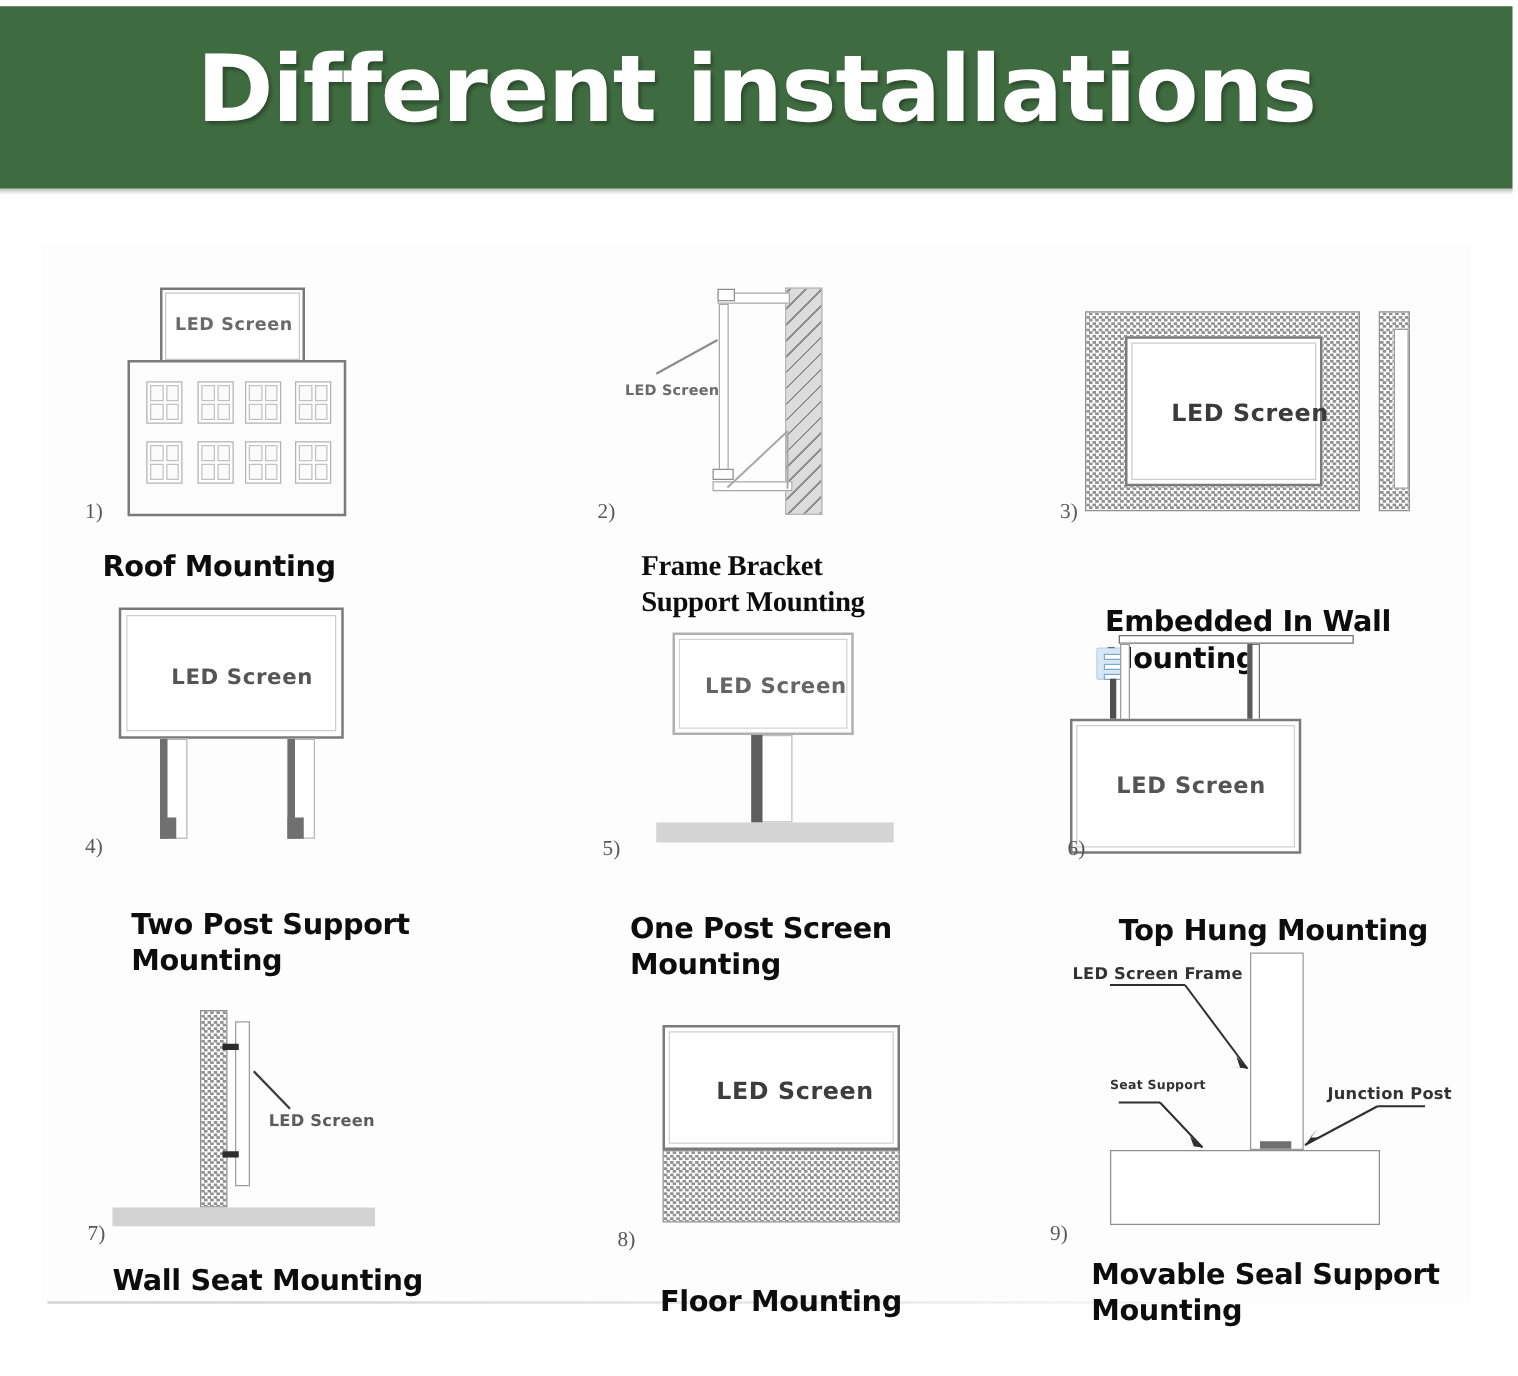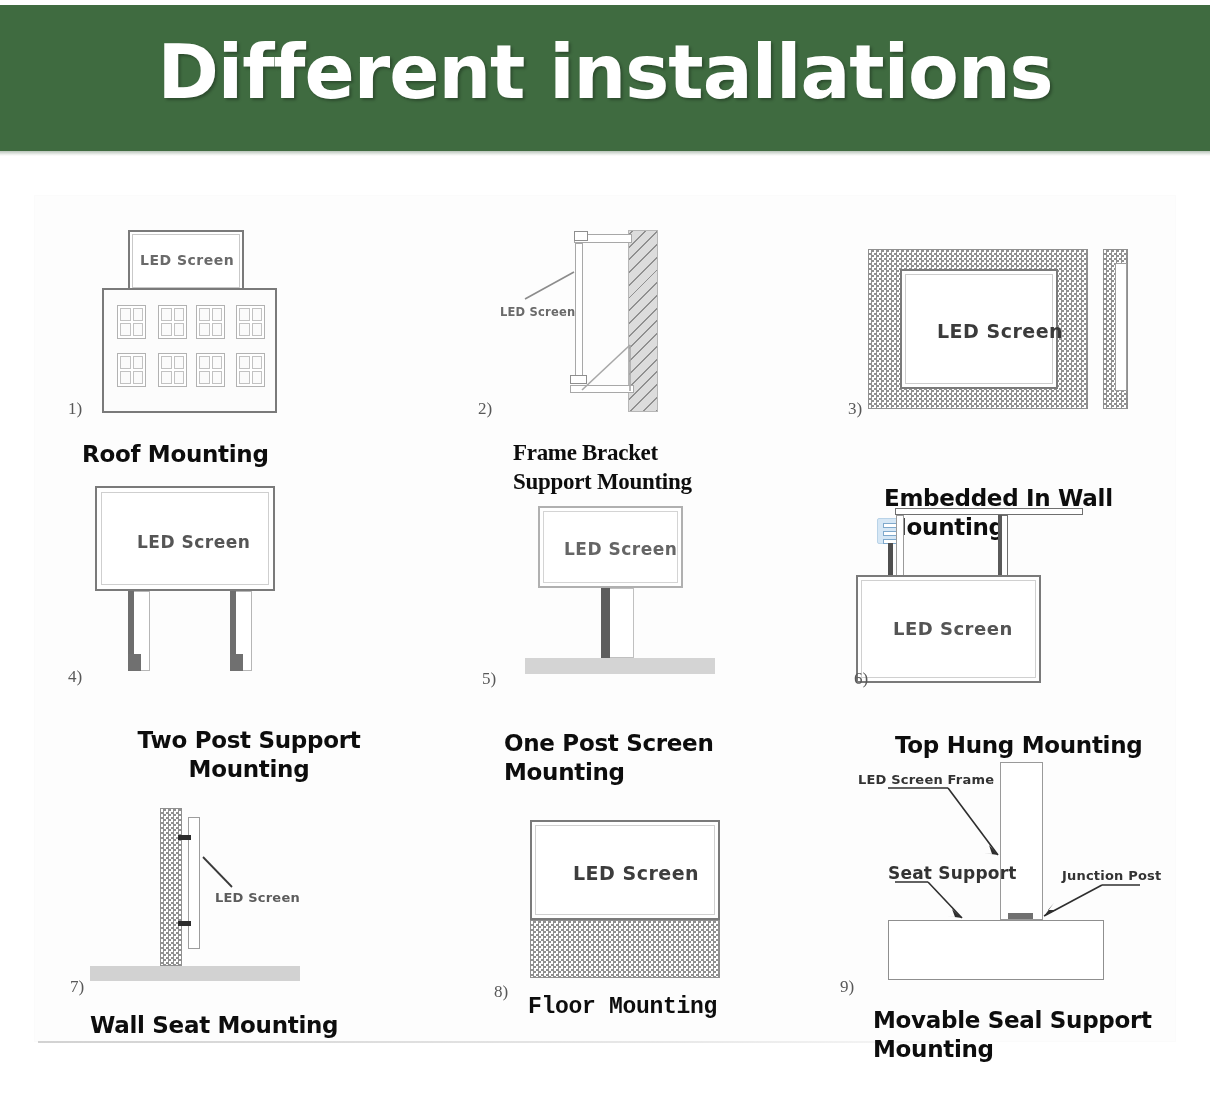--- a/index.html
+++ b/index.html
@@ -289,21 +289,21 @@
 
   <div class="box" style="left:68px; top:113px; width:22px; height:80px; border-color:#b6b6b6;"></div>
   <div class="solidbar" style="left:68px; top:113px; width:6px; height:80px; background:#6e6e6e;"></div>
   <div class="solidbar" style="left:68px; top:176px; width:13px; height:17px; background:#707070;"></div>
 
   <div class="box" style="left:170px; top:113px; width:22px; height:80px; border-color:#b6b6b6;"></div>
   <div class="solidbar" style="left:170px; top:113px; width:6px; height:80px; background:#6e6e6e;"></div>
   <div class="solidbar" style="left:170px; top:176px; width:13px; height:17px; background:#707070;"></div>
 </div>
 <div class="stepnum" style="left:68px; top:668px;">4)</div>
-<div class="caption" style="left:89px; top:726px; width:320px;text-align:center;">Two Post Support
+<div class="caption" style="left:105px; top:726px; width:320px;">Two Post Support
 Mounting</div>
 
 <div class="cell" style="left:470px; top:478px; width:340px; height:215px;">
   <div class="box box-d" style="left:68px; top:28px; width:145px; height:82px; border-width:2px; border-color:#b0b0b0;"></div>
   <div class="box" style="left:73px; top:33px; width:135px; height:72px; border-width:1px; border-color:#d4d4d4;"></div>
   <div class="screen-label" style="left:94px; top:61px; font-size:17px; color:#656565;">LED Screen</div>
 
   <div class="box" style="left:131px; top:110px; width:33px; height:70px; border-color:#c0c0c0;"></div>
   <div class="solidbar" style="left:131px; top:110px; width:9px; height:70px; background:#5d5d5d;"></div>
 
@@ -355,21 +355,21 @@
 <div class="caption" style="left:90px; top:1011px; width:320px;">Wall Seat Mounting</div>
 
 <div class="cell" style="left:470px; top:800px; width:340px; height:200px;">
   <div class="box box-d" style="left:60px; top:20px; width:190px; height:100px; border-width:2px;"></div>
   <div class="box" style="left:65px; top:25px; width:180px; height:90px; border-width:1px; border-color:#d0d0d0;"></div>
   <div class="screen-label" style="left:103px; top:62px; font-size:19px; color:#3d3d3d;">LED Screen</div>
 
   <div class="hatch-check" style="left:60px; top:120px; width:190px; height:58px;"></div>
 </div>
 <div class="stepnum" style="left:494px; top:983px;">8)</div>
-<div class="caption" style="left:528px; top:993px; width:300px;font-family:Liberation Mono, monospace;">Floor Mounting</div>
+<div class="caption" style="left:528px; top:1028px; width:300px;">Floor Mounting</div>
 
 <div class="cell" style="left:840px; top:760px; width:360px; height:250px;">
 
   <div class="box" style="left:160px; top:2px; width:43px; height:158px; border-color:#9a9a9a; border-width:1.5px;"></div>
 
   <div class="box" style="left:48px; top:160px; width:216px; height:60px; border-color:#8f8f8f; border-width:1.5px;"></div>
 
   <div class="solidbar" style="left:168px; top:153px; width:25px; height:6px; background:#707070;"></div>
 
   <svg class="overlay" width="360" height="250" style="left:0; top:0;">
@@ -379,18 +379,18 @@
 
     <line x1="55" y1="122" x2="88" y2="122" stroke="#2e2e2e" stroke-width="1.6"></line>
     <line x1="88" y1="122" x2="122" y2="158" stroke="#2e2e2e" stroke-width="1.6"></line>
     <polygon points="122,158 112,149 115,157 107,156" fill="#2e2e2e"></polygon>
 
     <line x1="300" y1="125" x2="262" y2="125" stroke="#2e2e2e" stroke-width="1.6"></line>
     <line x1="262" y1="125" x2="204" y2="156" stroke="#2e2e2e" stroke-width="1.6"></line>
     <polygon points="204,156 216,150 208,150 214,143" fill="#2e2e2e"></polygon>
   </svg>
   <div class="tiny-label" style="left:18px; top:12px; font-size:13px; color:#333333;">LED Screen Frame</div>
-  <div class="tiny-label" style="left:48px; top:103px; font-size:17px; color:#333333;">Seat Support</div>
+  <div class="tiny-label" style="left:48px; top:103px; font-size:10px; color:#333333;">Seat Support</div>
   <div class="tiny-label" style="left:222px; top:108px; font-size:13px; color:#333333;">Junction Post</div>
 </div>
 <div class="stepnum" style="left:840px; top:978px;">9)</div>
 <div class="caption" style="left:873px; top:1006px; width:330px;">Movable Seal Support
 Mounting</div>
 
 </body></html>

